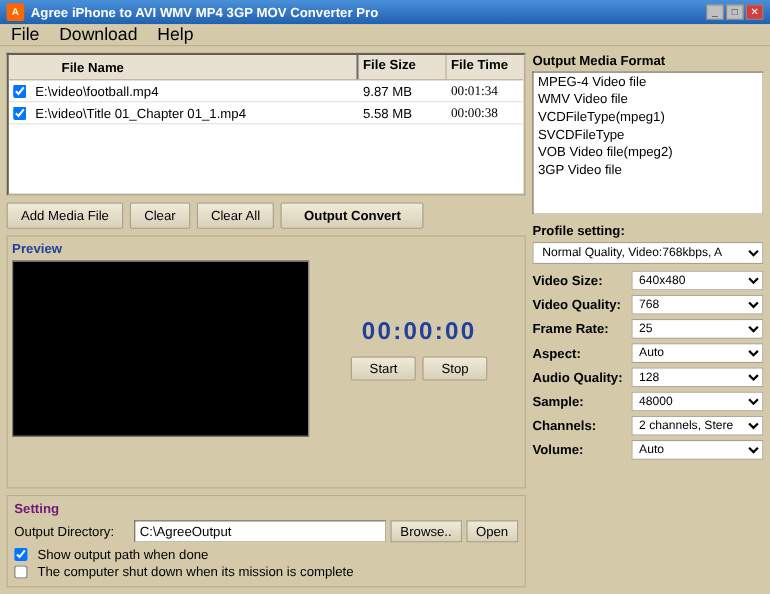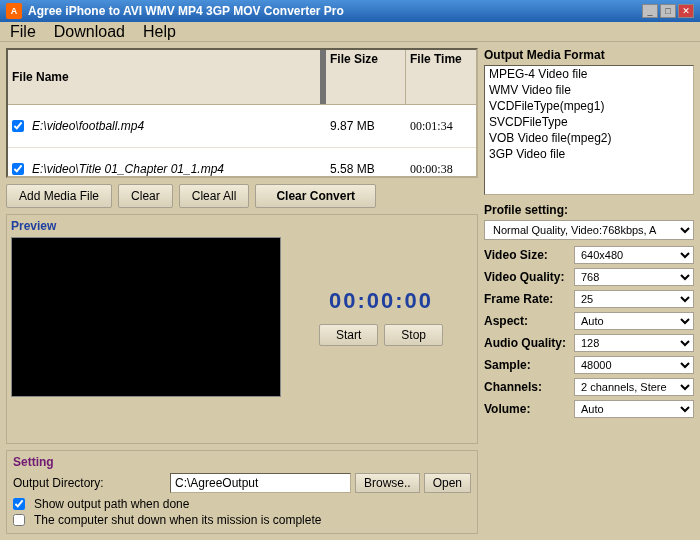--- a/index.html
+++ b/index.html
@@ -56,31 +56,31 @@
       border: 2px inset #b8ad90;
       height: 130px;
       overflow-y: auto;
     }
     .file-list-header {
       display: flex;
       background: #e8e0d0;
       border-bottom: 1px solid #b8ad90;
       font-weight: bold;
     }
-    .file-list-header .col-name { flex: 1; padding: 20px 4px; border-right: 6px solid #737373; }
+    .file-list-header .col-name { flex: 1; padding: 4px 4px; border-right: 2px solid #737373; margin-left: 44px; }
     .file-list-header .col-size { width: 80px; padding: 2px 4px; border-right: 1px solid #b8ad90; }
     .file-list-header .col-time { width: 70px; padding: 2px 4px; }
     .file-row {
       display: flex;
       align-items: center;
       border-bottom: 1px solid #e8e0d0;
       cursor: pointer;
     }
     .file-row .checkbox { width: 20px; display: flex; align-items: center; justify-content: center; }
-    .file-row .col-name { flex: 1; padding: 14px 4px; overflow: hidden; text-overflow: ellipsis; white-space: nowrap; font-style: italic; }
+    .file-row .col-name { flex: 1; padding: 2px 4px; overflow: hidden; text-overflow: ellipsis; white-space: nowrap; }
     .file-row .col-size { width: 80px; padding: 2px 4px; }
     .file-row .col-time { width: 70px; padding: 2px 4px; font-family: Liberation Serif, serif; }
     input[type="checkbox"] { width: 12px; height: 12px; }
 
     
     .buttons-row {
       display: flex;
       gap: 6px;
       align-items: center;
     }
@@ -166,21 +166,20 @@
       gap: 4px;
       margin-bottom: 4px;
     }
     .output-dir-label { width: 105px; font-size: 12px; }
     .output-dir-input {
       flex: 1;
       padding: 2px 4px;
       border: 1px inset #b8ad90;
       background: white;
       font-size: 12px;
-      margin-left: 48px;
     }
     .browse-btn, .open-btn {
       padding: 2px 8px;
       background: linear-gradient(to bottom, #f0ead8, #d8d0b8);
       border: 1px solid #a8a090;
       cursor: pointer;
       font-size: 12px;
     }
     .checkbox-row {
       display: flex;
@@ -305,21 +304,21 @@
     <div class="col-size">5.58 MB</div>
     <div class="col-time">00:00:38</div>
   </div>
         </div>
     </div>
 
     <div class="buttons-row">
       <button class="btn">Add Media File</button>
       <button class="btn">Clear</button>
       <button class="btn">Clear All</button>
-      <button class="btn primary">Clear Convert</button>
+      <button class="btn primary">Output Convert</button>
     </div>
 
     <div class="preview-section">
       <div class="preview-label">Preview</div>
       <div class="preview-content">
         <div class="preview-video"></div>
         <div class="preview-controls">
           <div class="time-display">00:00:00</div>
           <div class="playback-buttons">
             <button class="play-btn">Start</button>

